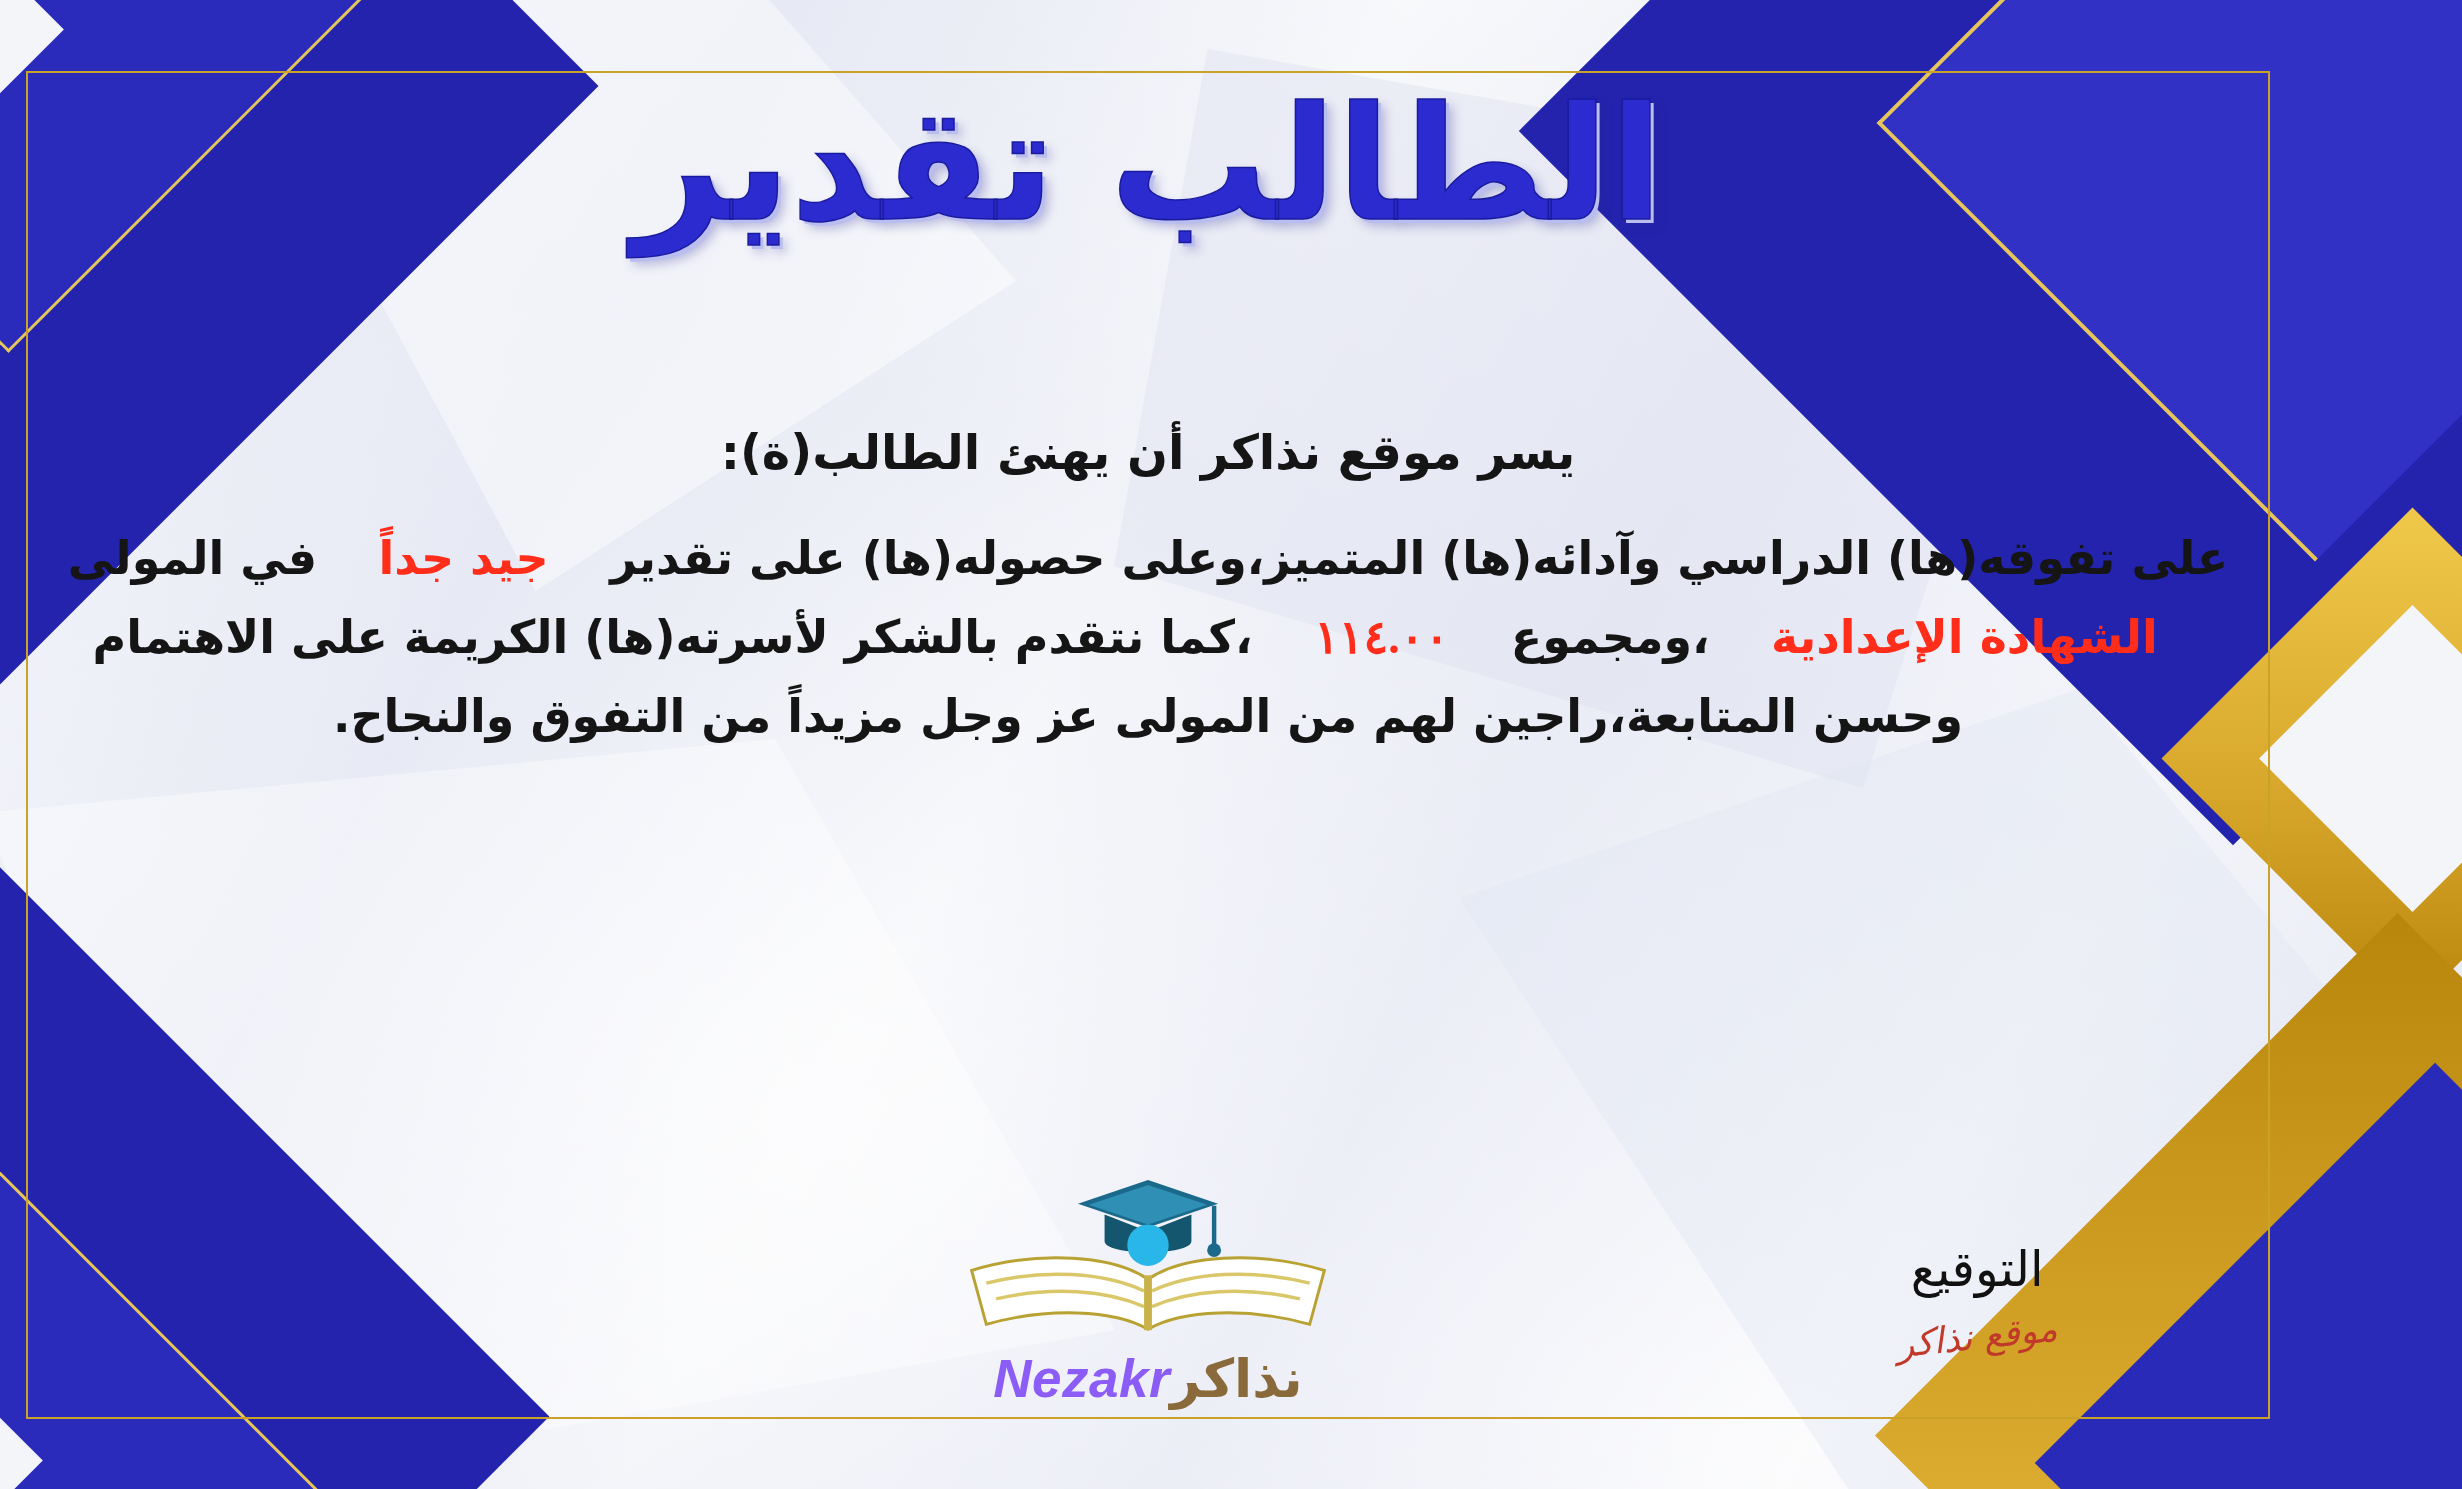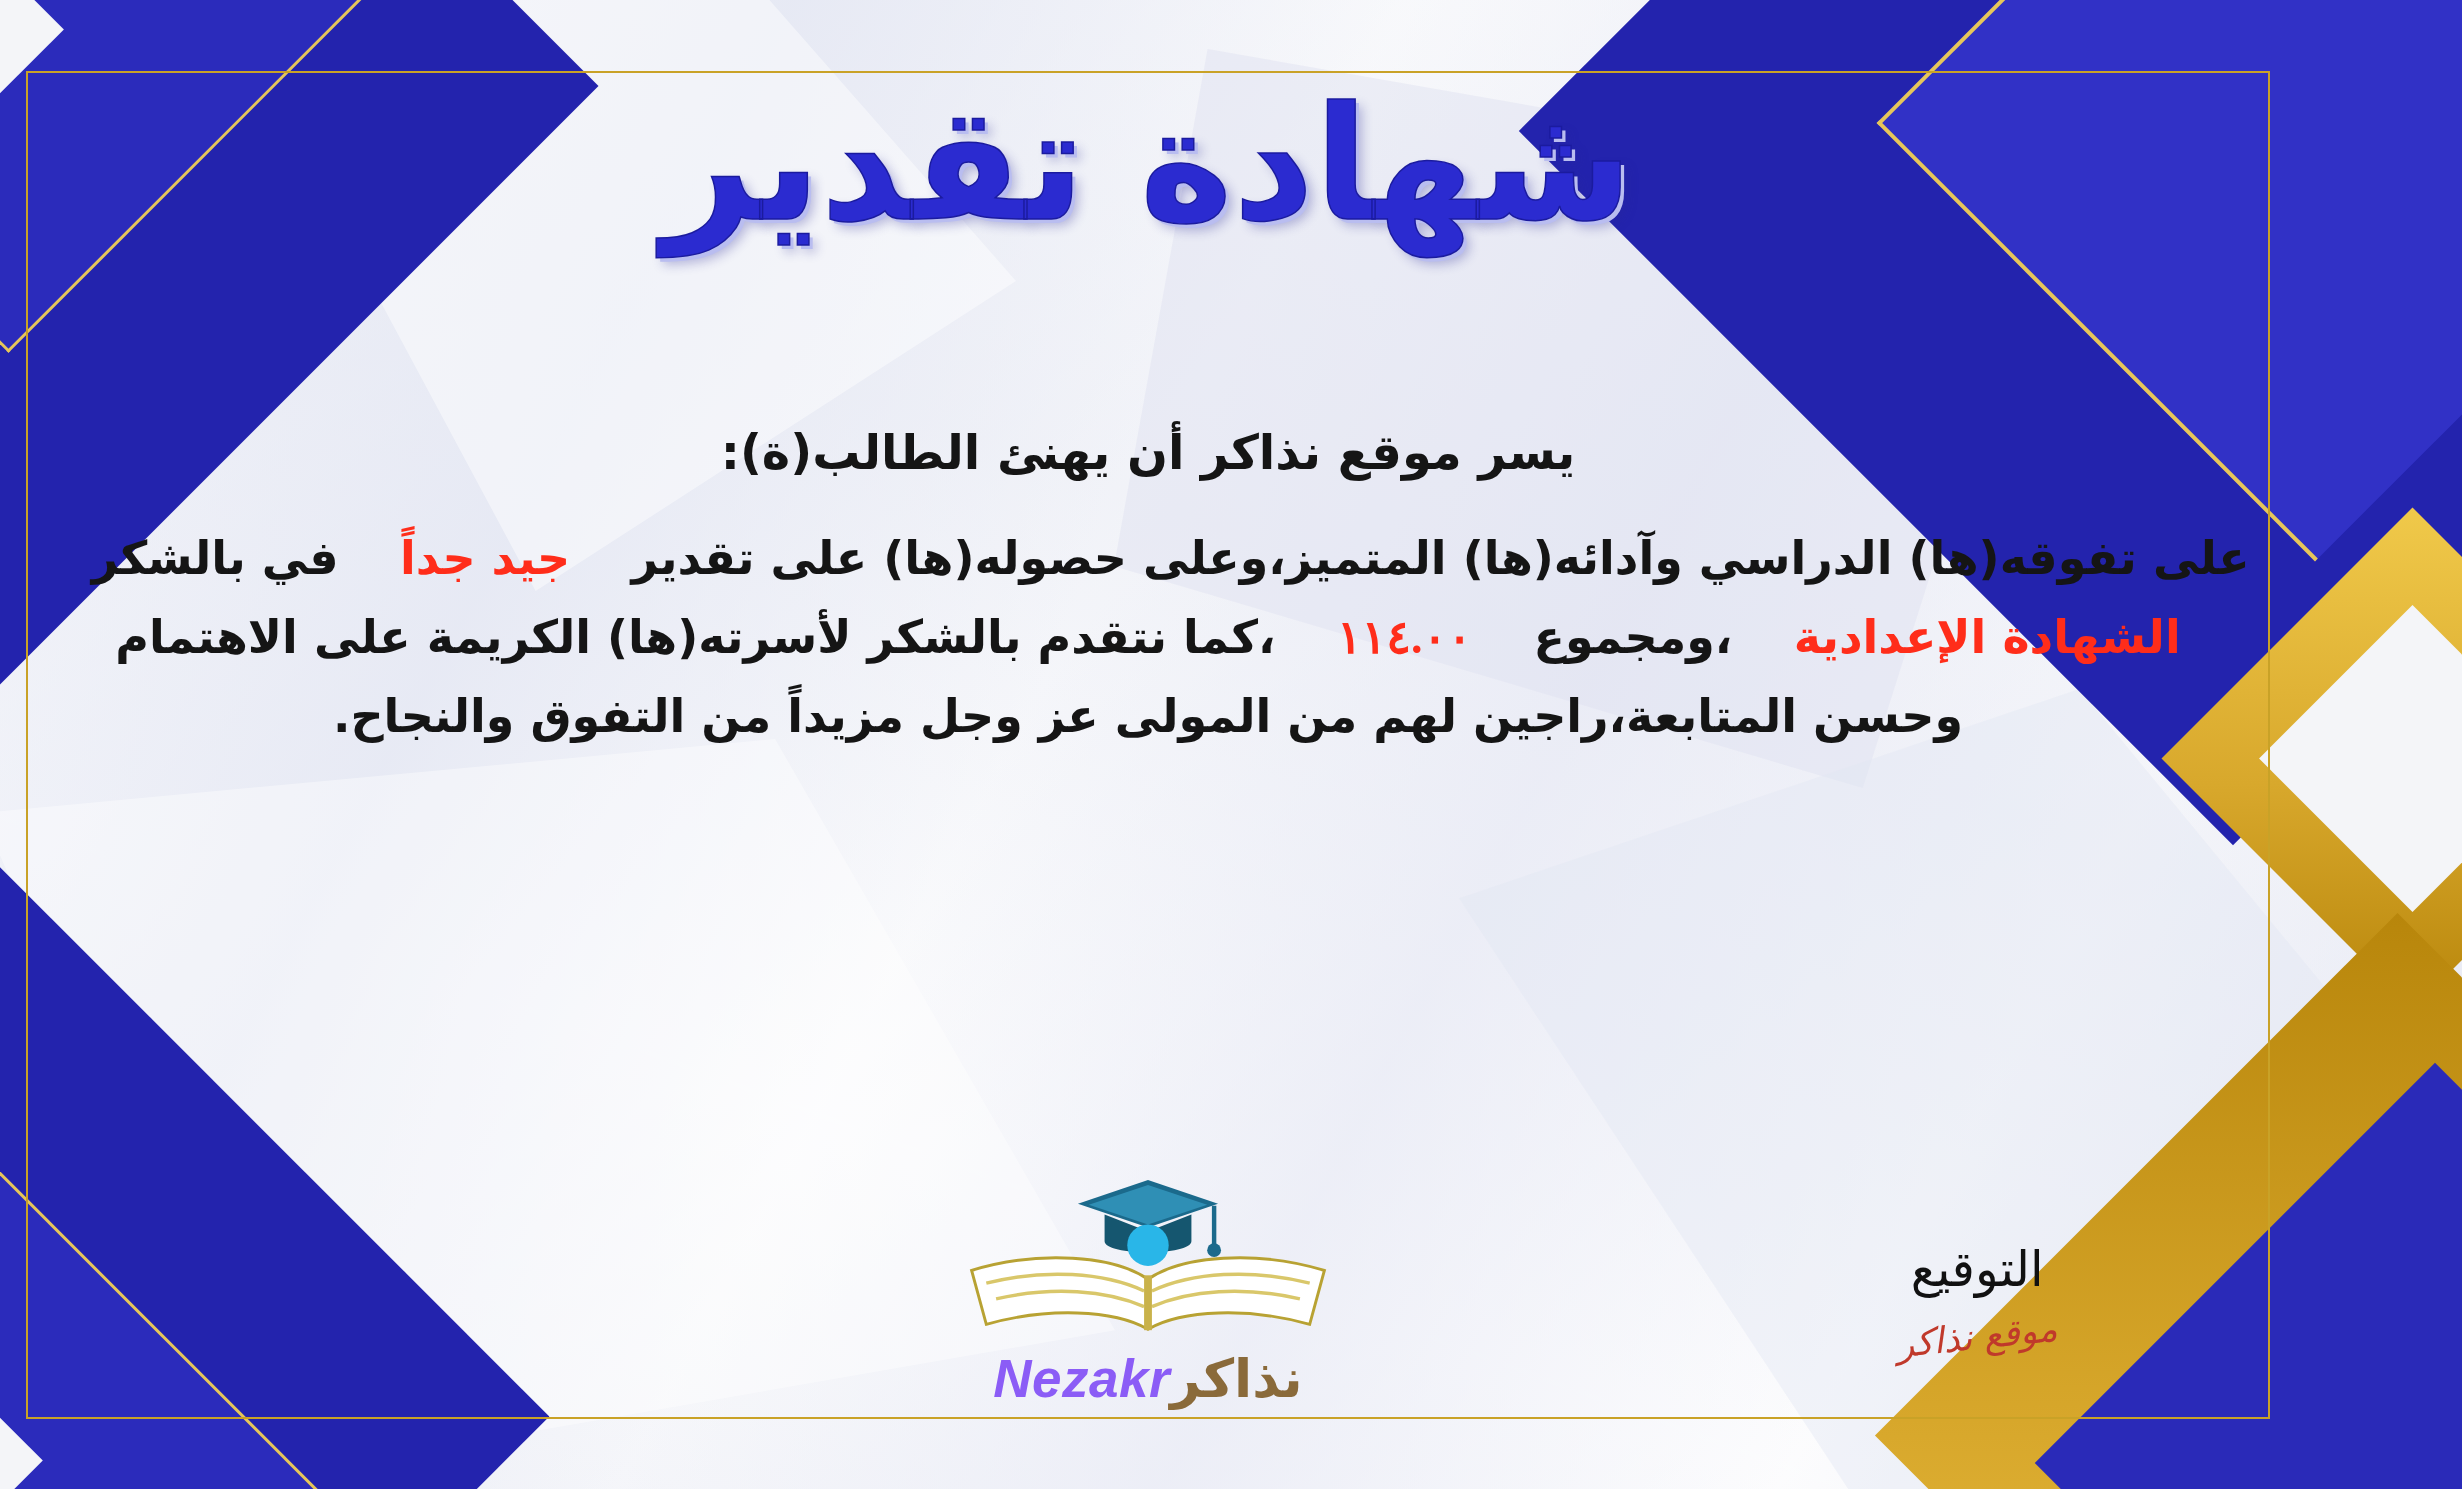--- a/index.html
+++ b/index.html
@@ -348,34 +348,34 @@
   </div>
 
   <div class="corner corner-br">
     <div class="gold-a"></div>
     <div class="blue-sliver"></div>
   </div>
 
   <div class="gold-frame"></div>
 
   <div class="title-wrap">
-    <div class="title">شهادة تقدير</div>
+    <div class="title">الطالب تقدير</div>
   </div>
 
   <div class="body-block">
 
     <div class="line intro">يسر موقع نذاكر أن يهنئ الطالب(ة):</div>
 
 
     <div class="paragraph">
       <span>على تفوقه(ها) الدراسي وآدائه(ها) المتميز،وعلى حصوله(ها) على تقدير</span>
       <span class="spacer-wide"></span>
       <span class="hl-red">جيد جداً</span>
       <span class="spacer-wide"></span>
-      <span>في بالشكر</span>
+      <span>في المولى</span>
       <span class="spacer-wide"></span>
       <span class="hl-red">الشهادة الإعدادية</span>
       <span class="spacer-wide"></span>
       <span>،ومجموع</span>
       <span class="spacer-wide"></span>
       <span class="hl-num">١١٤.٠٠</span>
       <span class="spacer-wide"></span>
       <span>،كما نتقدم بالشكر لأسرته(ها) الكريمة على الاهتمام وحسن المتابعة،راجين لهم من المولى عز وجل مزيداً من التفوق والنجاح.</span>
     </div>
   </div>

